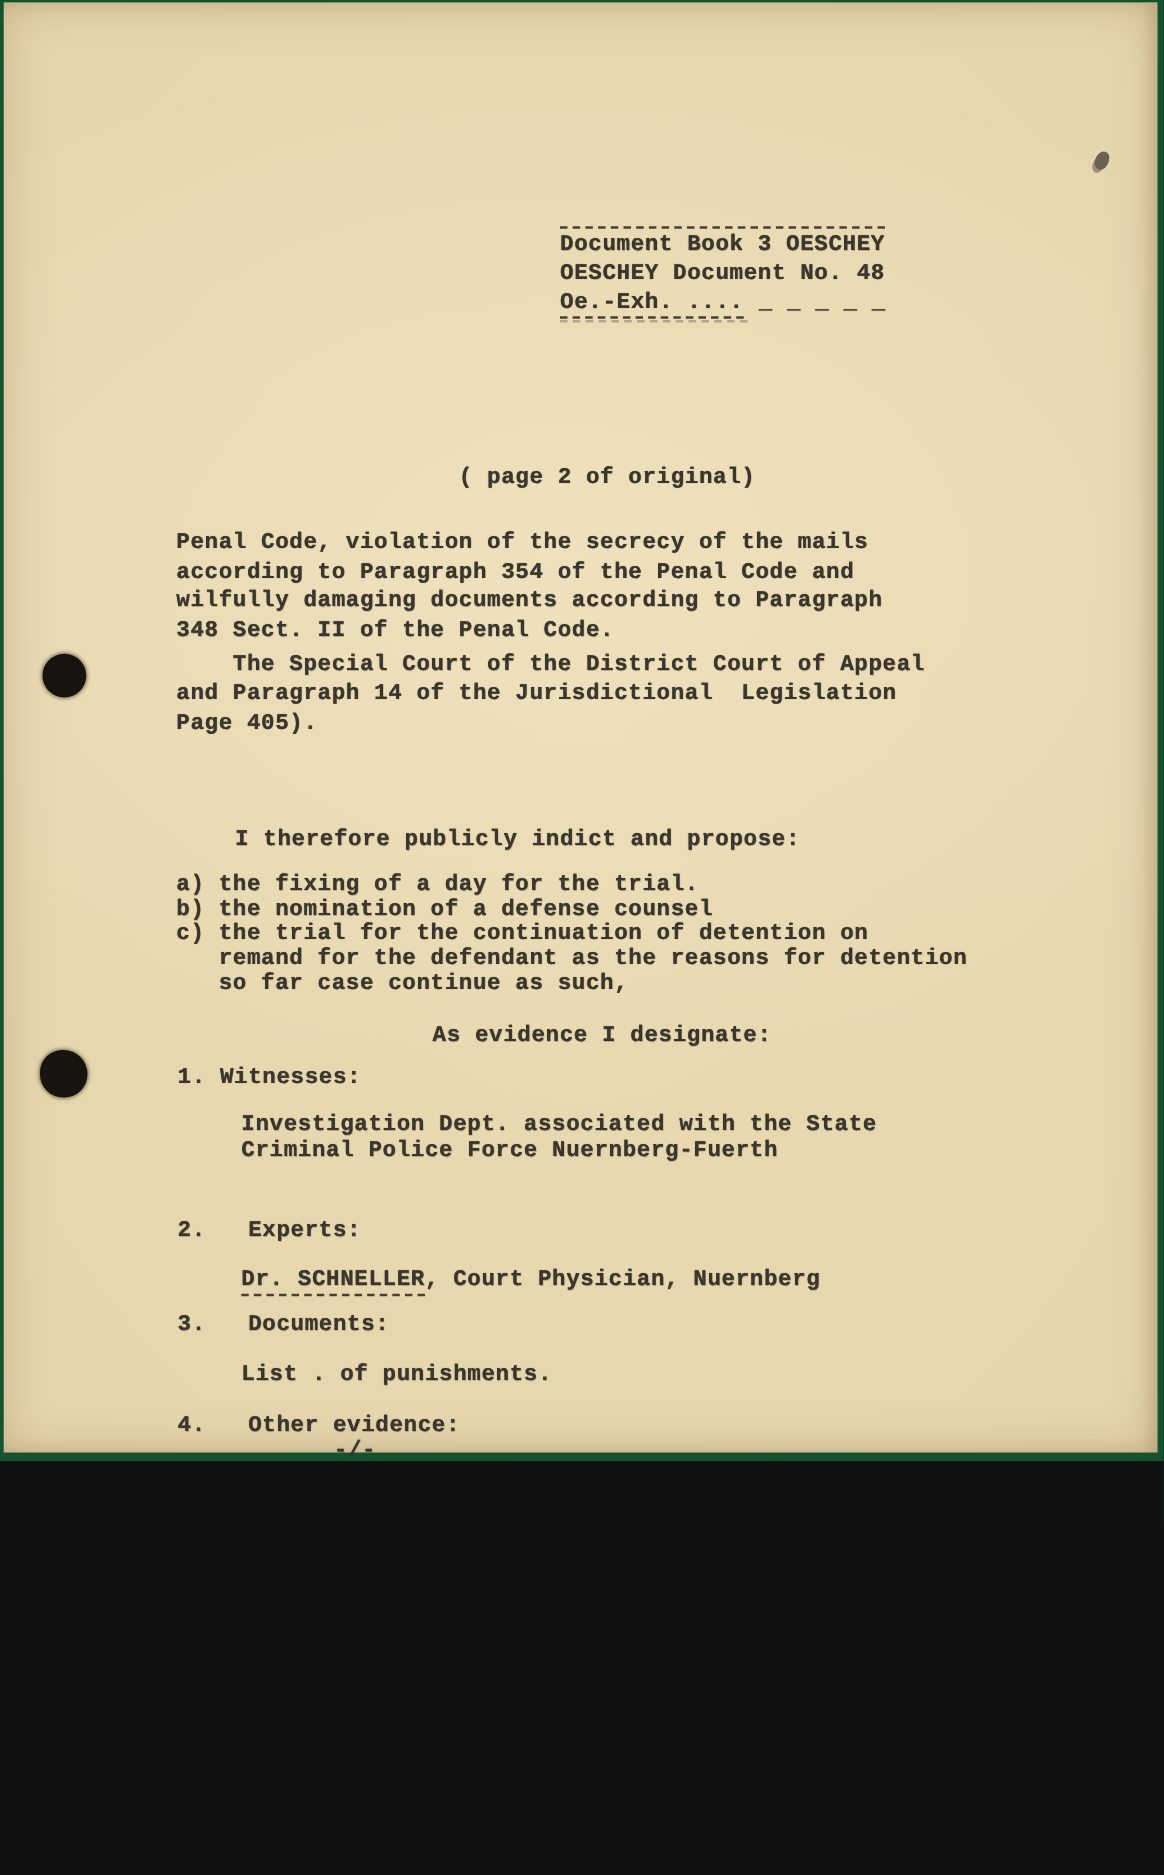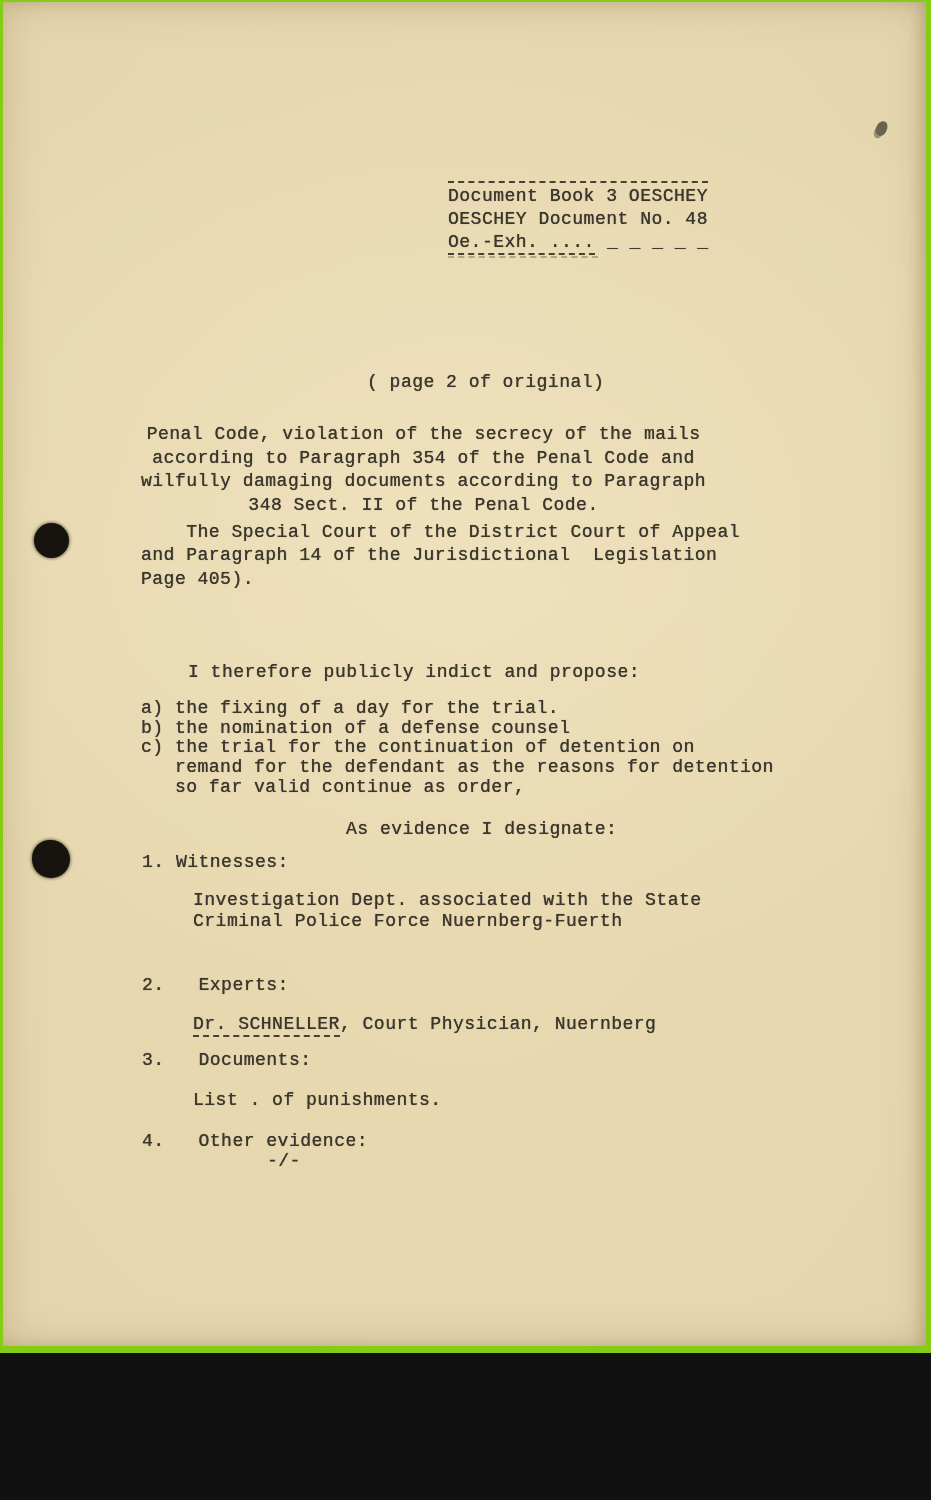--- a/index.html
+++ b/index.html
@@ -1,21 +1,22 @@
 <!DOCTYPE html>
 <html><head>
 <meta charset="utf-8">
 <style>
   html,body{margin:0;padding:0;background:#111;}
   #scan{
     position:relative;
-    width:931px;height:1353px;
-    background:#84cc16;
+    width:931px;height:1169px;
+    background:#14532d;
     overflow:hidden;
     font-family:"Liberation Mono","DejaVu Sans Mono",monospace;
+    font-weight:bold;
   }
   
   #paper{
     position:absolute;
     left:3px;top:2px;right:5px;bottom:7px;
     background:
       radial-gradient(ellipse 130% 60% at 48% 38%, rgba(255,248,222,0.25) 0%, rgba(255,248,222,0) 60%),
       radial-gradient(ellipse 120% 120% at 50% 50%, #e9dab2 0%, #e6d6ad 55%, #e0cfa4 82%, #d3c093 100%);
     box-shadow: inset 0 0 40px rgba(120,95,55,0.25), inset -6px 0 12px rgba(90,60,30,0.18);
   }
@@ -32,21 +33,21 @@
   .overline{display:inline-block;border-top:2px dashed #474135;padding-top:2px;}
   .dashes{padding-left:12px;}
   .hole{position:absolute;border-radius:50%;background:#17140f;box-shadow:0 0 3px 1px rgba(40,33,22,0.55);}
   #hole-top{left:31px;top:521px;width:35px;height:35px;}
   #hole-bottom{left:29px;top:838px;width:38px;height:38px;border-radius:48% 52% 50% 50%;}
   #smudge{position:absolute;left:873px;top:119px;width:11px;height:15px;background:#564e44;border-radius:60% 40% 55% 45%;transform:rotate(14deg);opacity:0.85;box-shadow:-2px 4px 0 -1px rgba(86,78,68,0.6);}
   #faint-dash{position:absolute;left:445px;top:254px;width:150px;border-top:2px dashed rgba(71,65,53,0.35);}
   
   #header{left:445px;top:179px;line-height:23px;}
   #page-note{left:364px;top:368px;line-height:24px;}
-  #para1{left:138px;top:421px;line-height:23.7px;text-align:center;}
+  #para1{left:138px;top:421px;line-height:23.7px;}
   #para2{left:138px;top:519px;line-height:23.4px;}
   #indict{left:185px;top:658px;line-height:24px;}
   #proposals{left:138px;top:697px;line-height:19.7px;}
   #evidence-heading{left:343px;top:815px;line-height:24px;}
   #item-witnesses{left:139px;top:848px;line-height:24px;}
   #witness-block{left:190px;top:888px;line-height:20.8px;}
   #item-experts{left:139px;top:971px;line-height:24px;}
   #expert-line{left:190px;top:1010px;line-height:24px;}
   #item-documents{left:139px;top:1046px;line-height:24px;}
   #documents-line{left:190px;top:1086px;line-height:24px;}
@@ -86,21 +87,21 @@
       <div class="tline">Page 405).</div>
     </div>
 
     <div id="indict" class="tline abs">I therefore publicly indict and propose:</div>
 
     <div id="proposals" class="abs">
       <div class="tline">a) the fixing of a day for the trial.</div>
       <div class="tline">b) the nomination of a defense counsel</div>
       <div class="tline">c) the trial for the continuation of detention on</div>
       <div class="tline">   remand for the defendant as the reasons for detention</div>
-      <div class="tline">   so far valid continue as order,</div>
+      <div class="tline">   so far case continue as such,</div>
     </div>
 
     <div id="evidence-heading" class="tline abs">As evidence I designate:</div>
 
     <div id="item-witnesses" class="tline abs">1. Witnesses:</div>
     <div id="witness-block" class="abs">
       <div class="tline">Investigation Dept. associated with the State</div>
       <div class="tline">Criminal Police Force Nuernberg-Fuerth</div>
     </div>
 

